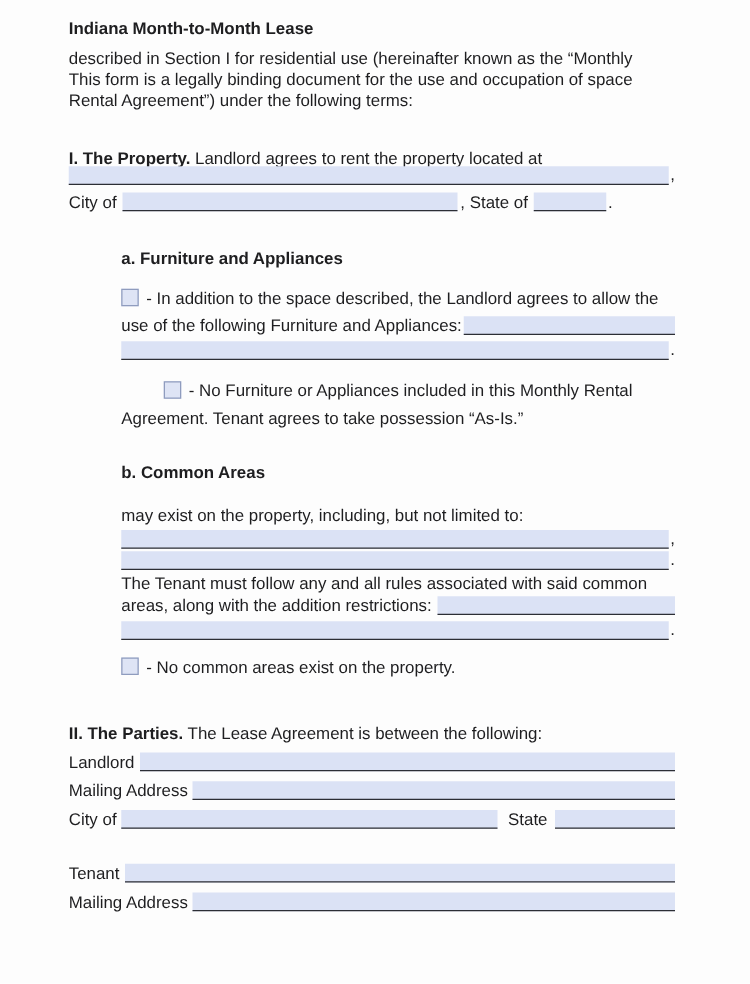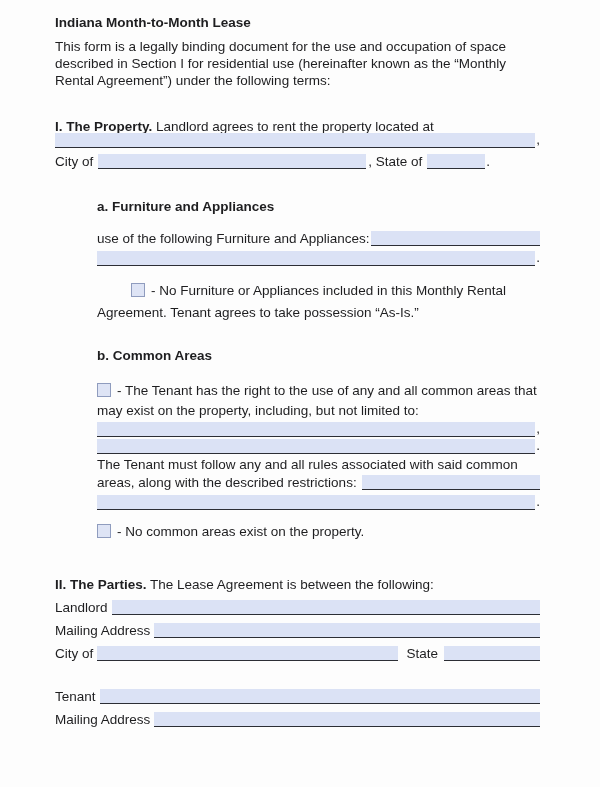--- a/index.html
+++ b/index.html
@@ -34,22 +34,22 @@
   .ml4{margin-left:4px;} .ml5{margin-left:5px;} .ml2{margin-left:2px;} .ml6{margin-left:6px;} .mr8{margin-right:8px;}
 </style>
 </head>
 <body>
 
 <div class="page">
 
   <div class="title">Indiana Month-to-Month Lease</div>
 
   <div style="margin-top:7px;">
+    <div class="line">described in Section I for residential use (hereinafter known as the “Monthly</div>
     <div class="line">This form is a legally binding document for the use and occupation of space</div>
-    <div class="line">described in Section I for residential use (hereinafter known as the “Monthly</div>
     <div class="line">Rental Agreement”) under the following terms:</div>
   </div>
 
   <div style="margin-top:29px;">
     <div class="line"><span class="t">I. The Property.</span> <span>Landlord agrees to rent the property located at</span></div>
     <div class="fieldline" style="margin-top:-3px;">
       <span class="field f1"></span>
         <span class="punct">,</span>
     </div>
     <div class="row" style="margin-top:5px;">
@@ -58,56 +58,56 @@
       <span class="ml2">, State of</span>
       <span class="field ml5" style="width:58px;"></span>
       <span class="punct">.</span>
     </div>
   </div>
 
   <div class="indent" style="margin-top:28px;">
     <div class="line t">a. Furniture and Appliances</div>
 
     <div style="margin-top:15px;">
+      <div class="line" style="margin-bottom:5px;"><span class="cb"></span><span>- In addition to the space described, the Landlord agrees to allow the</span></div>
       <div class="row">
         <span>use of the following Furniture and Appliances:</span>
         <span class="field f1 ml2"></span>
       </div>
       <div class="fieldline" style="margin-top:3px;">
         <span class="field f1"></span>
           <span class="punct">.</span>
       </div>
     </div>
 
     <div style="margin-top:16px;">
       <div class="line" style="margin-bottom:5px;text-align:center;"><span class="cb"></span><span>- No Furniture or Appliances included in this Monthly Rental</span></div>
       <div class="line">Agreement. Tenant agrees to take possession “As-Is.”</div>
     </div>
   </div>
 
   <div class="indent" style="margin-top:26px;">
     <div class="line t">b. Common Areas</div>
 
     <div style="margin-top:18px;">
-      <div class="line" style="margin-bottom:3px;"><span class="cb"></span><span>- The Tenant has the right to the use of any and all common areas that</span></div>
       <div class="line">may exist on the property, including, but not limited to:</div>
       <div class="fieldline" style="margin-top:2px;">
         <span class="field f1"></span>
           <span class="punct">,</span>
       </div>
       <div class="fieldline" style="margin-top:1px;">
         <span class="field f1"></span>
           <span class="punct">.</span>
       </div>
     </div>
 
     <div style="margin-top:2px;">
       <div class="line" style="margin-bottom:1px;">The Tenant must follow any and all rules associated with said common</div>
       <div class="row">
-        <span>areas, along with the described restrictions:</span>
+        <span>areas, along with the addition restrictions:</span>
         <span class="field f1 ml5"></span>
       </div>
       <div class="fieldline" style="margin-top:3px;">
         <span class="field f1"></span>
           <span class="punct">.</span>
       </div>
     </div>
 
     <div class="line" style="margin-top:13px;"><span class="cb"></span><span>- No common areas exist on the property.</span></div>
   </div>

